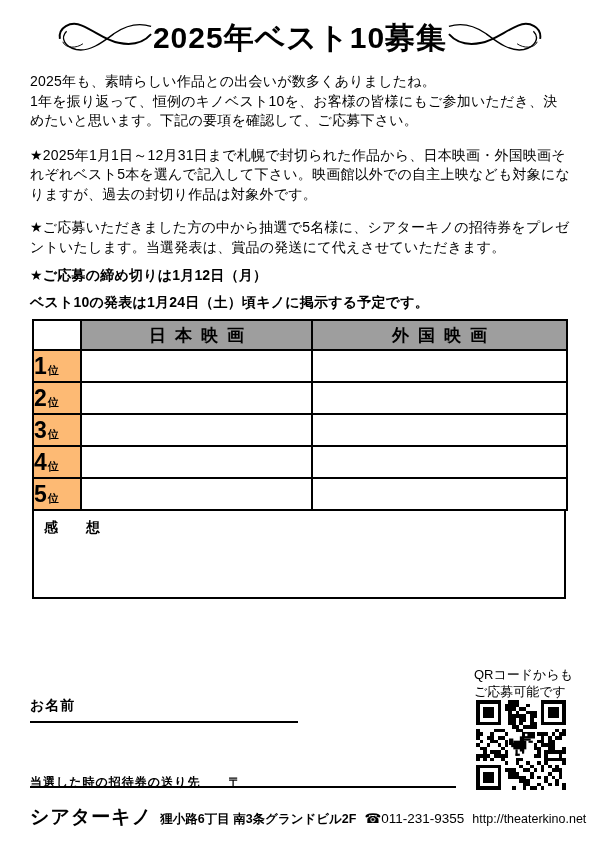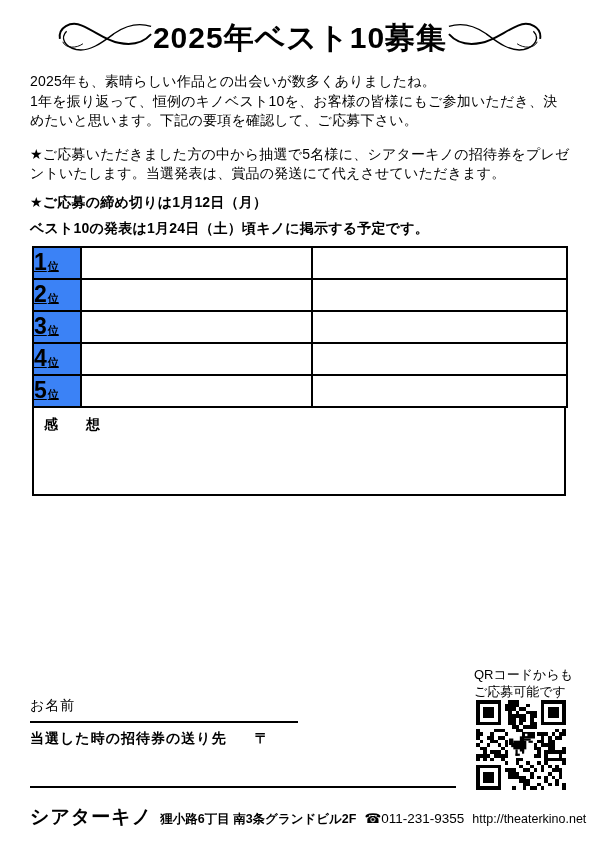--- a/index.html
+++ b/index.html
@@ -27,38 +27,38 @@
   .p3{margin-top:14px;}
   .p4{margin-top:9px;font-weight:700;}
   .p5{margin-top:2px;}
   .p6{margin-top:7px;font-weight:700;}
 
   
   table.best{border-collapse:collapse;table-layout:fixed;width:534px;margin:7px 0 0 2px;}
   table.best th,table.best td{border:2px solid #000;padding:0;}
   th.corner{width:48px;background:#fff;}
   th.movie-col{background:#9e9e9e;height:28px;font-size:17px;font-weight:700;letter-spacing:9px;text-indent:9px;text-align:center;}
-  td.rank-cell{height:30px;vertical-align:middle;padding-left:3px;background:#3b82f6;text-decoration:underline;}
+  td.rank-cell{height:30px;vertical-align:middle;padding-left:3px;background:#fdba74;}
   td.entry-cell{background:#fff;}
   .rank-num{font-size:23px;font-weight:600;line-height:1;}
   .rank-unit{font-size:11px;font-weight:600;margin-left:1px;}
 
   .kanso-box{
     width:534px;height:88px;box-sizing:border-box;
     margin-left:2px;
     border:2px solid #000;border-top:0;
     padding:7px 12px 0 10px;
   }
   .kanso-label{font-size:14px;font-weight:700;letter-spacing:7px;}
 
   
   .abs{position:absolute;}
-  .name-label{left:30px;top:697px;font-size:14px;font-weight:400;letter-spacing:1px;}
+  .name-label{left:30px;top:697px;font-size:14px;font-weight:700;letter-spacing:1px;}
   .name-line{left:30px;top:721px;width:268px;border-top:2px solid #000;height:0;}
-  .addr-row{left:30px;top:730px;font-size:14px;font-weight:700;letter-spacing:1px;}
+  .addr-row{left:30px;top:774px;font-size:12px;font-weight:700;letter-spacing:1px;}
   .postal-mark{margin-left:28px;font-weight:700;}
   .addr-line{left:30px;top:786px;width:426px;border-top:2px solid #000;height:0;}
 
   
   .qr-note{left:474px;top:666px;font-size:13px;line-height:17px;font-weight:400;}
   .qr-wrap{left:476px;top:700px;width:90px;height:90px;}
   .qr-wrap svg.qr{display:block;width:90px;height:90px;}
   .dino{position:absolute;left:33px;top:32px;width:26px;height:26px;}
 
   
@@ -83,31 +83,37 @@
       <h1 class="page-title">2025年ベスト10募集</h1>
       <svg class="flourish right" viewBox="0 0 100 44" fill="none" stroke="#000">
         <path d="M3,23 C1,11 14,4 26,9 C40,15 50,24 64,27 C78,30 90,27 98,18" stroke-width="2"></path>
         <path d="M98,10 C86,6 72,9 60,17 C48,26 34,37 20,34 C8,31 3,22 10,15" stroke-width="1.4"></path>
         <path d="M6,26 C9,33 20,33 27,28" stroke-width="1"></path>
       </svg>
     </div>
 
     <p class="body-p p1">2025年も、素晴らしい作品との出会いが数多くありましたね。
 1年を振り返って、恒例のキノベスト10を、お客様の皆様にもご参加いただき、決めたいと思います。下記の要項を確認して、ご応募下さい。</p>
+    <p class="body-p p2">★2025年1月1日～12月31日まで札幌で封切られた作品から、日本映画・外国映画それぞれベスト5本を選んで記入して下さい。映画館以外での自主上映なども対象になりますが、過去の封切り作品は対象外です。</p>
     <p class="body-p p3">★ご応募いただきました方の中から抽選で5名様に、シアターキノの招待券をプレゼントいたします。当選発表は、賞品の発送にて代えさせていただきます。</p>
     <p class="body-p p4">★ご応募の締め切りは1月12日（月）</p>
     <p class="body-p p6">ベスト10の発表は1月24日（土）頃キノに掲示する予定です。</p>
 
     <table class="best">
       <colgroup>
           <col style="width:48px">
           <col style="width:231px">
           <col style="width:255px">
         </colgroup>
       <tbody>
+          <tr>
+        <th class="corner"></th>
+        <th class="movie-col">日本映画</th>
+        <th class="movie-col">外国映画</th>
+      </tr>
       <tr>
         <td class="rank-cell"><span class="rank-num">1</span><span class="rank-unit">位</span></td>
         <td class="entry-cell"></td>
         <td class="entry-cell"></td>
       </tr>
       <tr>
         <td class="rank-cell"><span class="rank-num">2</span><span class="rank-unit">位</span></td>
         <td class="entry-cell"></td>
         <td class="entry-cell"></td>
       </tr>

